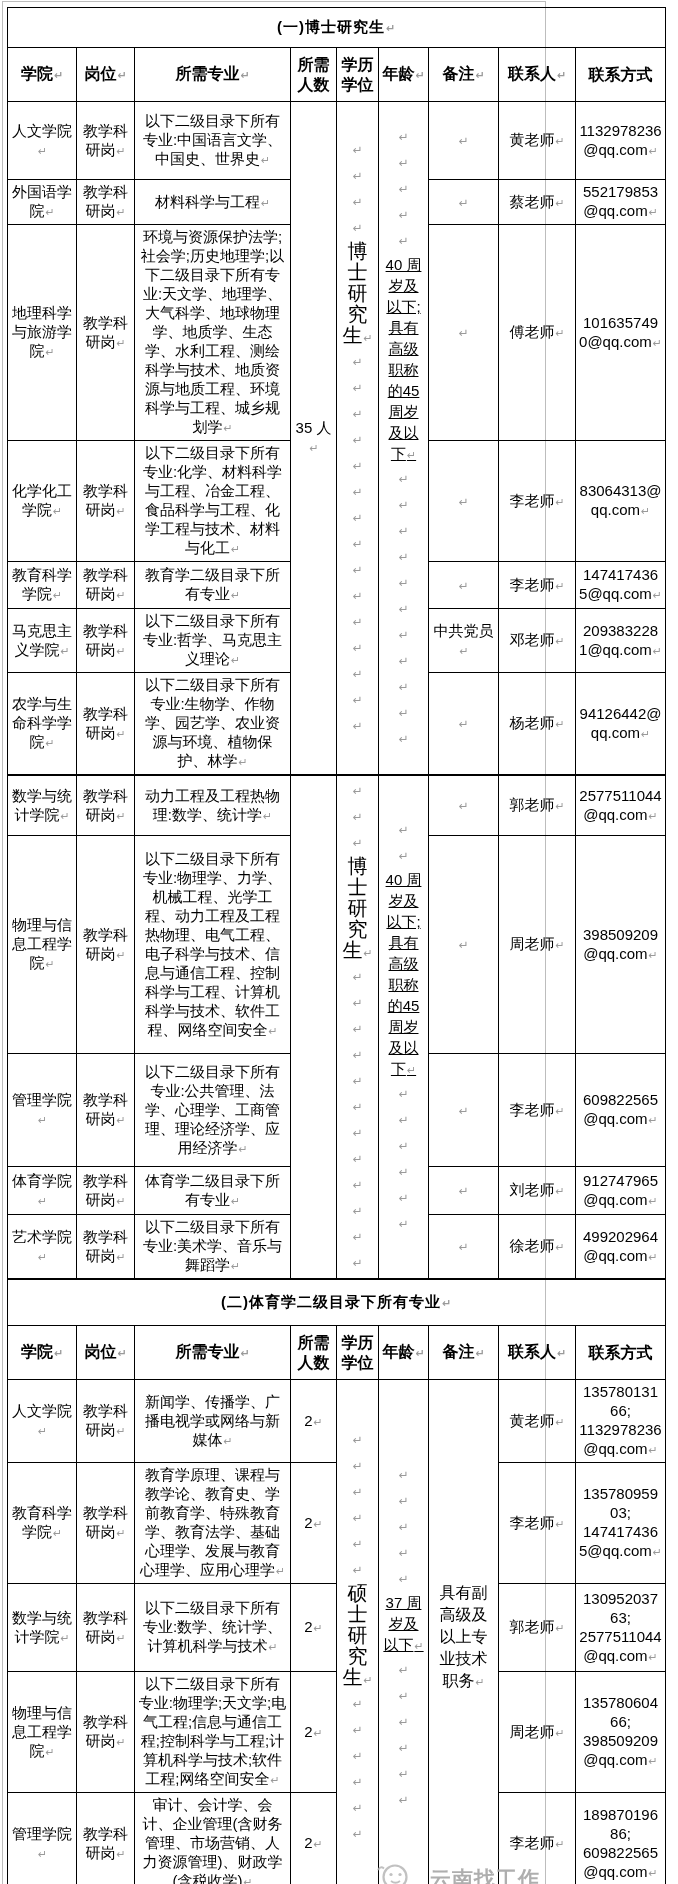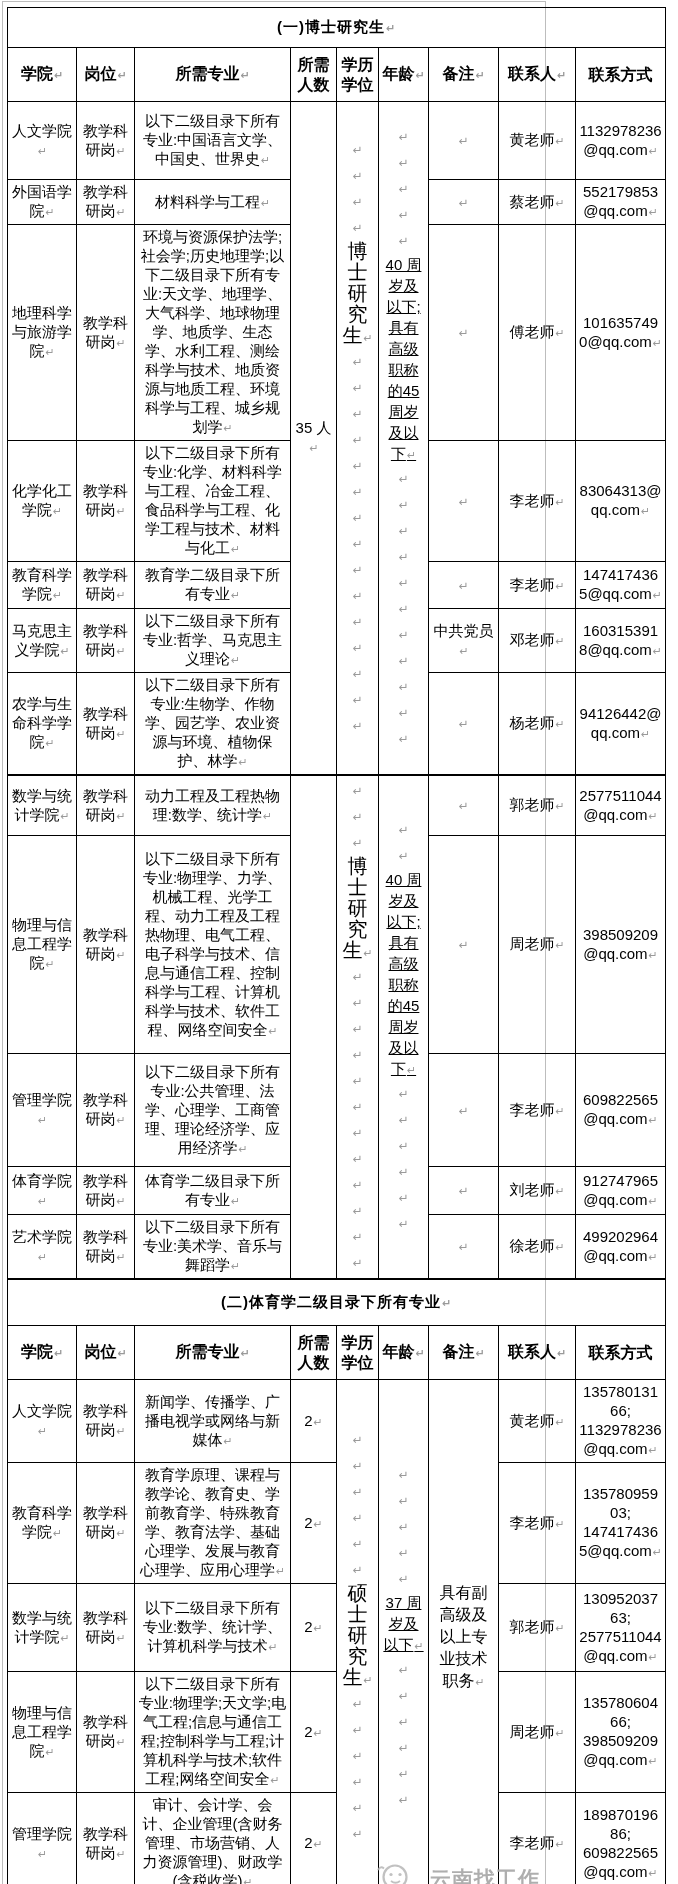--- a/index.html
+++ b/index.html
@@ -136,21 +136,21 @@
       <td class="pil-mark"></td>
       <td class="pe">李老师</td>
       <td class="info pe">1474174365@qq.com</td>
     </tr>
     <tr style="height:50px">
       <td class="pe">马克思主义学院</td>
       <td class="pe">教学科研岗</td>
       <td class="majors pe">以下二级目录下所有专业:哲学、马克思主义理论</td>
       <td class="pe">中共党员</td>
       <td class="pe">邓老师</td>
-      <td class="info pe">1603153918@qq.com</td>
+      <td class="info pe">2093832281@qq.com</td>
     </tr>
     <tr>
       <td class="pe">农学与生命科学学院</td>
       <td class="pe">教学科研岗</td>
       <td class="majors pe">以下二级目录下所有专业:生物学、作物学、园艺学、农业资源与环境、植物保护、林学</td>
       <td class="pil-mark"></td>
       <td class="pe">杨老师</td>
       <td class="info pe">94126442@qq.com</td>
     </tr>
   </tbody>

